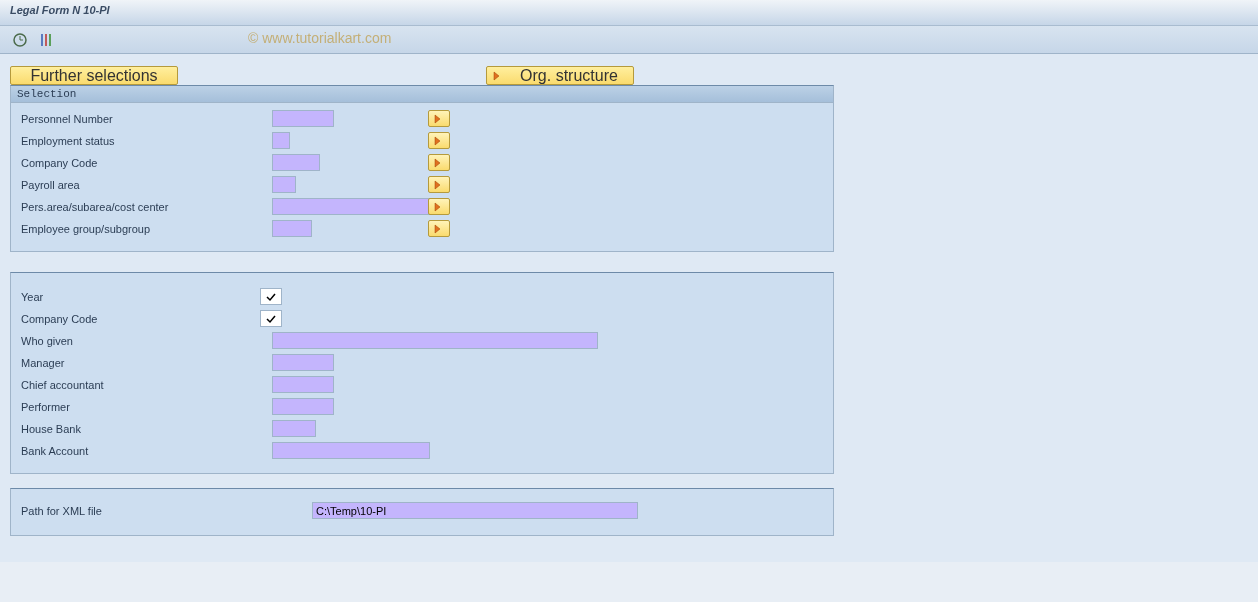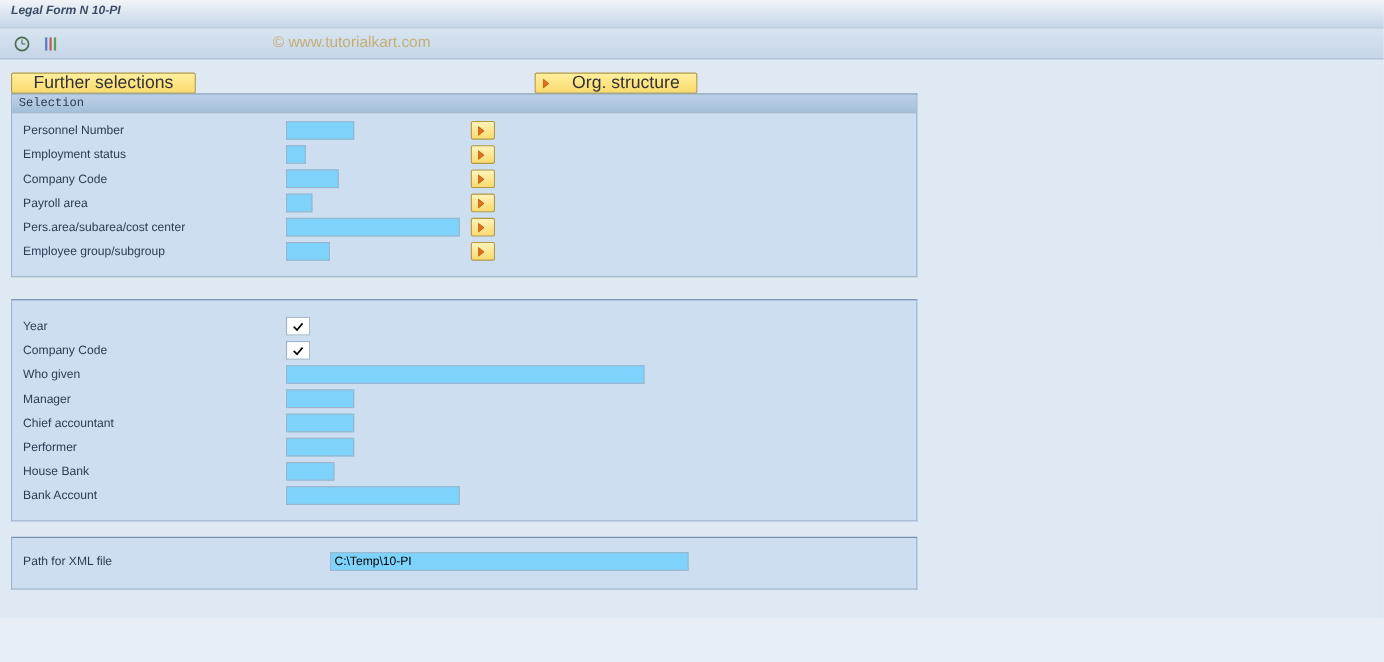--- a/index.html
+++ b/index.html
@@ -102,24 +102,25 @@
       padding-left: 2px;
     }
     .fld-wide { width: 158px; }
     .fld-tiny { width: 18px; }
     .fld-small { width: 48px; }
     .fld-med { width: 62px; }
     .fld-text-wide { width: 326px; }
     .fld-xml { width: 326px; }
     input[type="text"] {
       border: 1px solid #9fb4c9;
-      background: #7dd3fc;
+      background: #c4b5fd;
       height: 17px;
       padding: 0 3px;
       font-size: 11px;
+      margin-left: 12px;
     }
     .chk-box {
       border: 1px solid #9fb4c9;
       background: #fff;
       height: 17px;
       width: 22px;
       display: flex;
       align-items: center;
       justify-content: center;
       font-size: 11px;

